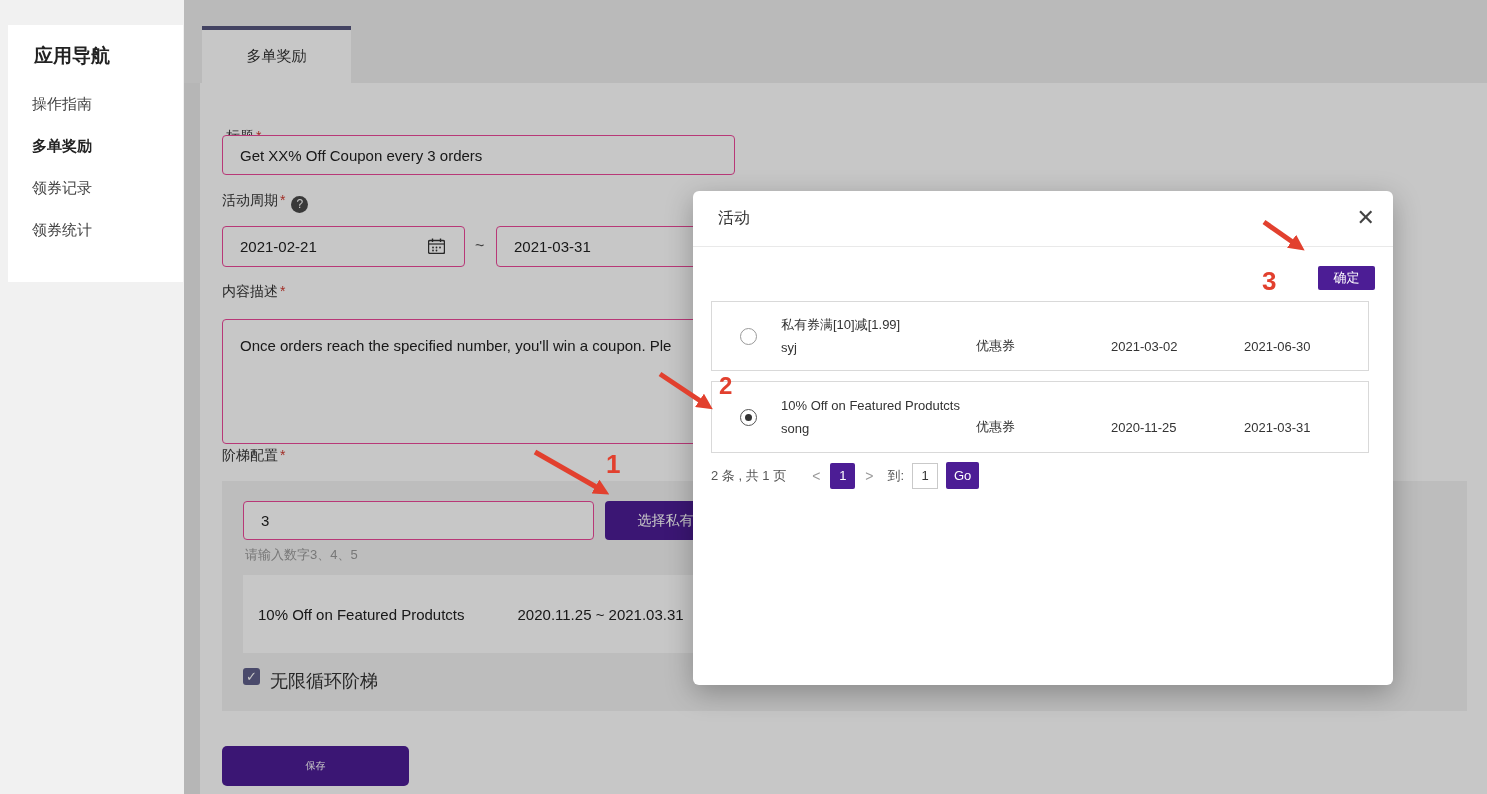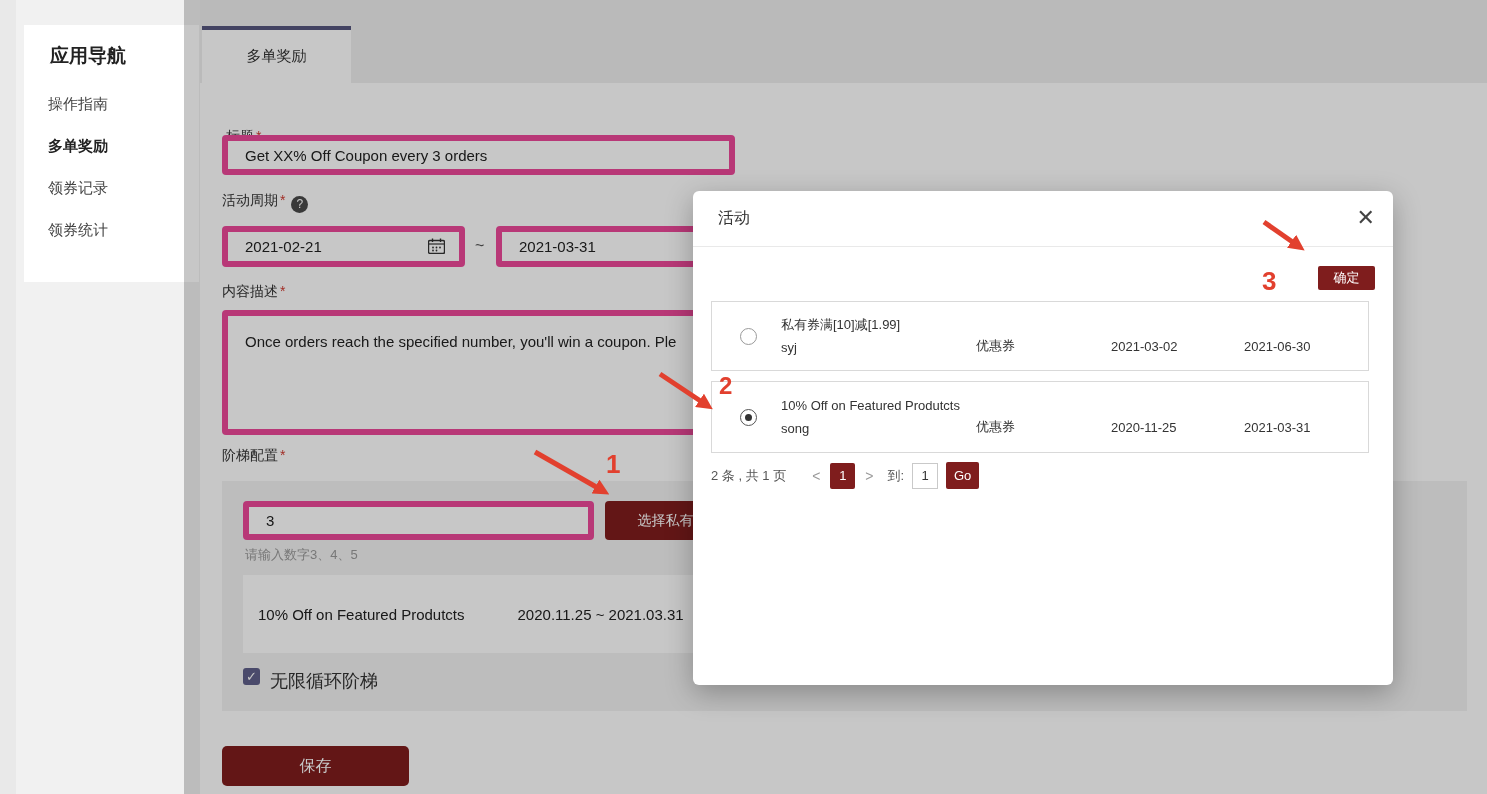--- a/index.html
+++ b/index.html
@@ -1,47 +1,47 @@
 <!DOCTYPE html>
 <html><head>
 <meta charset="utf-8">
 <style>
   html,body{margin:0;padding:0;background:#e9e9e9;}
   .page{position:relative;width:1487px;height:794px;overflow:hidden;
         font-family:"Liberation Sans","DejaVu Sans",sans-serif;color:#333;}
   .abs{position:absolute;}
 
   
-  .sidebar-col{left:16px;top:0;width:184px;height:794px;background:#f1f1f1;z-index:2;font-family:Liberation Serif, serif;}
+  .sidebar-col{left:0;top:0;width:184px;height:794px;background:#f1f1f1;z-index:2;font-family:Liberation Serif, serif;}
   .sidebar-card{left:8px;top:25px;width:175px;height:257px;background:#ffffff;}
   .sb-title{left:26px;top:18px;font-size:19px;font-weight:bold;color:#222;}
   .sb-item{left:24px;width:140px;height:24px;font-size:15px;color:#444;line-height:24px;cursor:pointer;}
   .sb-item.active{font-weight:bold;color:#222;}
 
   
   .main-bg{left:184px;top:0;width:1303px;height:794px;background:#e9e9e9;z-index:1;}
   .tabstrip{left:184px;top:0;width:1303px;height:83px;background:#efefef;z-index:2;}
   .tab-active{left:202px;top:26px;width:149px;height:53px;background:#ffffff;
               border-top:4px solid #56567e;z-index:3;
               display:flex;align-items:center;justify-content:center;font-size:15px;color:#333;}
   .content-card{left:200px;top:83px;width:1287px;height:711px;background:#ffffff;z-index:2;}
 
   .fld-label{font-size:14px;color:#333;z-index:3;}
   .req{color:#cf3a30;margin-left:2px;}
   .help-icon{display:inline-block;width:17px;height:17px;border-radius:50%;background:#4a4a4a;
              color:#fff;font-size:12px;text-align:center;line-height:17px;vertical-align:-3px;margin-left:6px;}
-  .tbox{background:#fff;border:6px solid #ec4899;border-radius:4px;box-sizing:border-box;z-index:3;}
+  .tbox{background:#fff;border:1px solid #ec4899;border-radius:4px;box-sizing:border-box;z-index:3;}
   input.tbox{padding:0 0 0 17px;font-size:15px;color:#222;outline:none;
              font-family:"Liberation Sans","DejaVu Sans",sans-serif;}
   .cal-icon{position:absolute;right:10px;top:12px;width:17px;height:16px;z-index:4;}
   .tilde{font-size:16px;color:#555;z-index:3;}
-  .descbox{padding:13px 17px;font-size:15px;line-height:26px;color:#222;z-index:3;}
+  .descbox{padding:13px 17px;font-size:15px;line-height:26px;color:#222;z-index:3;margin-top:9px;}
 
   .panel{left:222px;top:481px;width:1245px;height:230px;background:#f2f2f2;z-index:3;}
-  .btn{background:#7f1d1d;color:#fff;border:none;display:flex;align-items:center;justify-content:center;
+  .btn{background:#4c1d95;color:#fff;border:none;display:flex;align-items:center;justify-content:center;
        cursor:pointer;z-index:4;font-family:"Liberation Sans","DejaVu Sans",sans-serif;text-align:center;}
   .hint{font-size:13px;color:#9a9a9a;z-index:4;}
   .coupon-card{left:243px;top:575px;width:860px;height:78px;background:#ffffff;z-index:4;
                display:flex;align-items:center;font-size:15px;color:#222;}
   .checkbox{left:243px;top:668px;width:17px;height:17px;background:#5f5f8a;border-radius:3px;z-index:4;
             color:#fff;font-size:13px;text-align:center;line-height:17px;cursor:pointer;}
   .cb-label{left:270px;top:669px;font-size:18px;color:#333;z-index:4;}
 
   
   .overlay{left:184px;top:0;width:1303px;height:794px;background:rgba(0,0,0,0.22);z-index:10;}
@@ -133,21 +133,21 @@
   <input class="abs tbox" style="left: 243px; top: 501px; width: 351px; height: 39px; z-index: 4;" value="3">
   <div class="abs btn" style="left:605px;top:501px;width:135px;height:39px;border-radius:4px;font-size:14px;">选择私有券</div>
   <div class="abs hint" style="left:245px;top:546px;">请输入数字3、4、5</div>
   <div class="abs coupon-card">
     <span style="margin-left:15px;">10% Off on Featured Produtcts</span>
     <span style="margin-left:53px;">2020.11.25 ~ 2021.03.31</span>
   </div>
   <div class="abs checkbox">✓</div>
   <div class="abs cb-label">无限循环阶梯</div>
 
-  <div class="abs btn" style="left:222px;top:746px;width:187px;height:40px;border-radius:5px;font-size:16px;">保存</div>
+  <div class="abs btn" style="left:222px;top:746px;width:187px;height:40px;border-radius:5px;font-size:10px;">保存</div>
 
   <div class="abs overlay"></div>
 
   <div class="abs modal">
     <div class="abs modal-header">
       <div class="abs modal-title">活动</div>
       <div class="abs modal-close">✕</div>
     </div>
     <div class="btn confirm-btn">确定</div>
 

